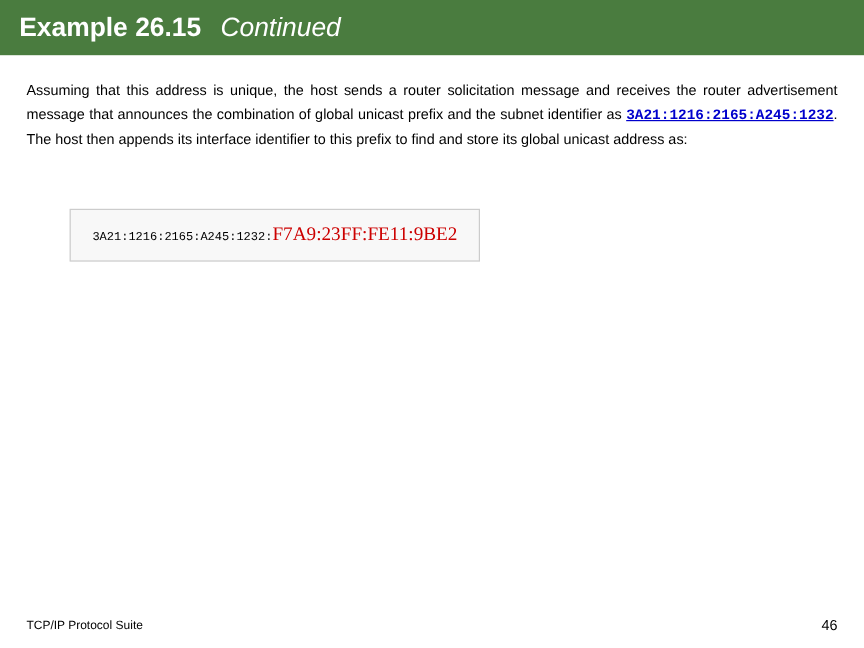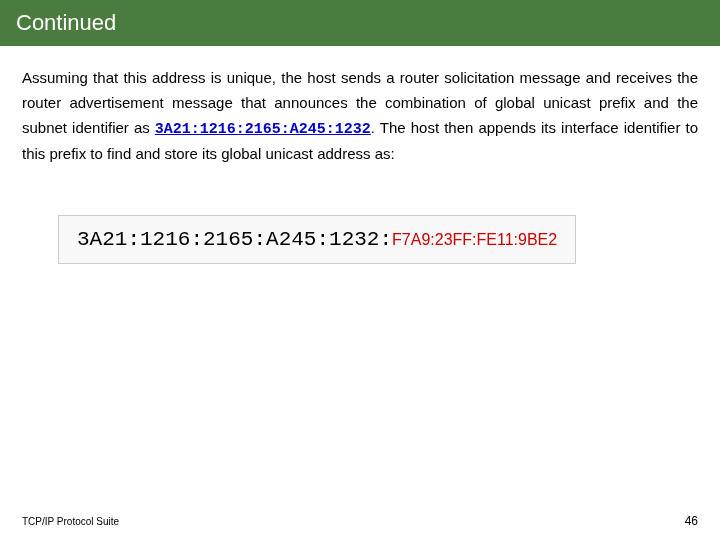--- a/index.html
+++ b/index.html
@@ -27,29 +27,30 @@
 
     .header-title {
       color: #ffffff;
       font-size: 22px;
       font-weight: bold;
     }
 
     .header-subtitle {
       color: #ffffff;
       font-size: 22px;
+      font-style: italic;
       font-weight: normal;
     }
 
     .content {
       padding: 20px 22px 0 22px;
     }
 
     .body-text {
-      font-size: 15px;
+      font-size: 12px;
       line-height: 1.65;
       text-align: justify;
       color: #000000;
     }
 
     .highlight-blue {
       color: #0000cc;
       text-decoration: underline;
       font-family: 'Courier New', monospace;
       font-weight: bold;
@@ -72,30 +73,31 @@
 
     .footer-right {
       font-size: 12px;
       color: #000000;
     }
   </style>
 </head>
 <body>
 
 <div class="header">
+  <span class="header-title">Example 26.15</span>
   <span class="header-subtitle">Continued</span>
 </div>
 
 <div class="content">
   <p class="body-text">
     <span>Assuming that this address is unique, the host sends a router solicitation message and receives the router advertisement message that announces the combination of global unicast prefix and the subnet identifier as</span>
     <span class="highlight-blue">3A21:1216:2165:A245:1232</span><span>. The host then appends its interface identifier to this prefix to find and store its global unicast address as:</span>
   </p>
 
   <div style="margin-top: 48px; margin-left: 36px; border: 1px solid #cccccc; background: #f8f8f8; padding: 12px 18px; display: inline-block;">
-    <span class="part1" style="font-family: 'Courier New', monospace; font-size: 21px; color: #000000;">3A21:1216:2165:A245:1232:</span><span class="part2" style="font-family: Liberation Sans, sans-serif; font-size: 16px; color: #cc0000;">F7A9:23FF:FE11:9BE2</span>
+    <span class="part1" style="font-family: 'Courier New', monospace; font-size: 10px; color: #000000;">3A21:1216:2165:A245:1232:</span><span class="part2" style="font-family: Liberation Serif, serif; font-size: 16px; color: #cc0000;">F7A9:23FF:FE11:9BE2</span>
   </div>
 </div>
 
 <div class="footer">
   <span class="footer-left">TCP/IP Protocol Suite</span>
   <span class="footer-right">46</span>
 </div>
 
 </body></html>

